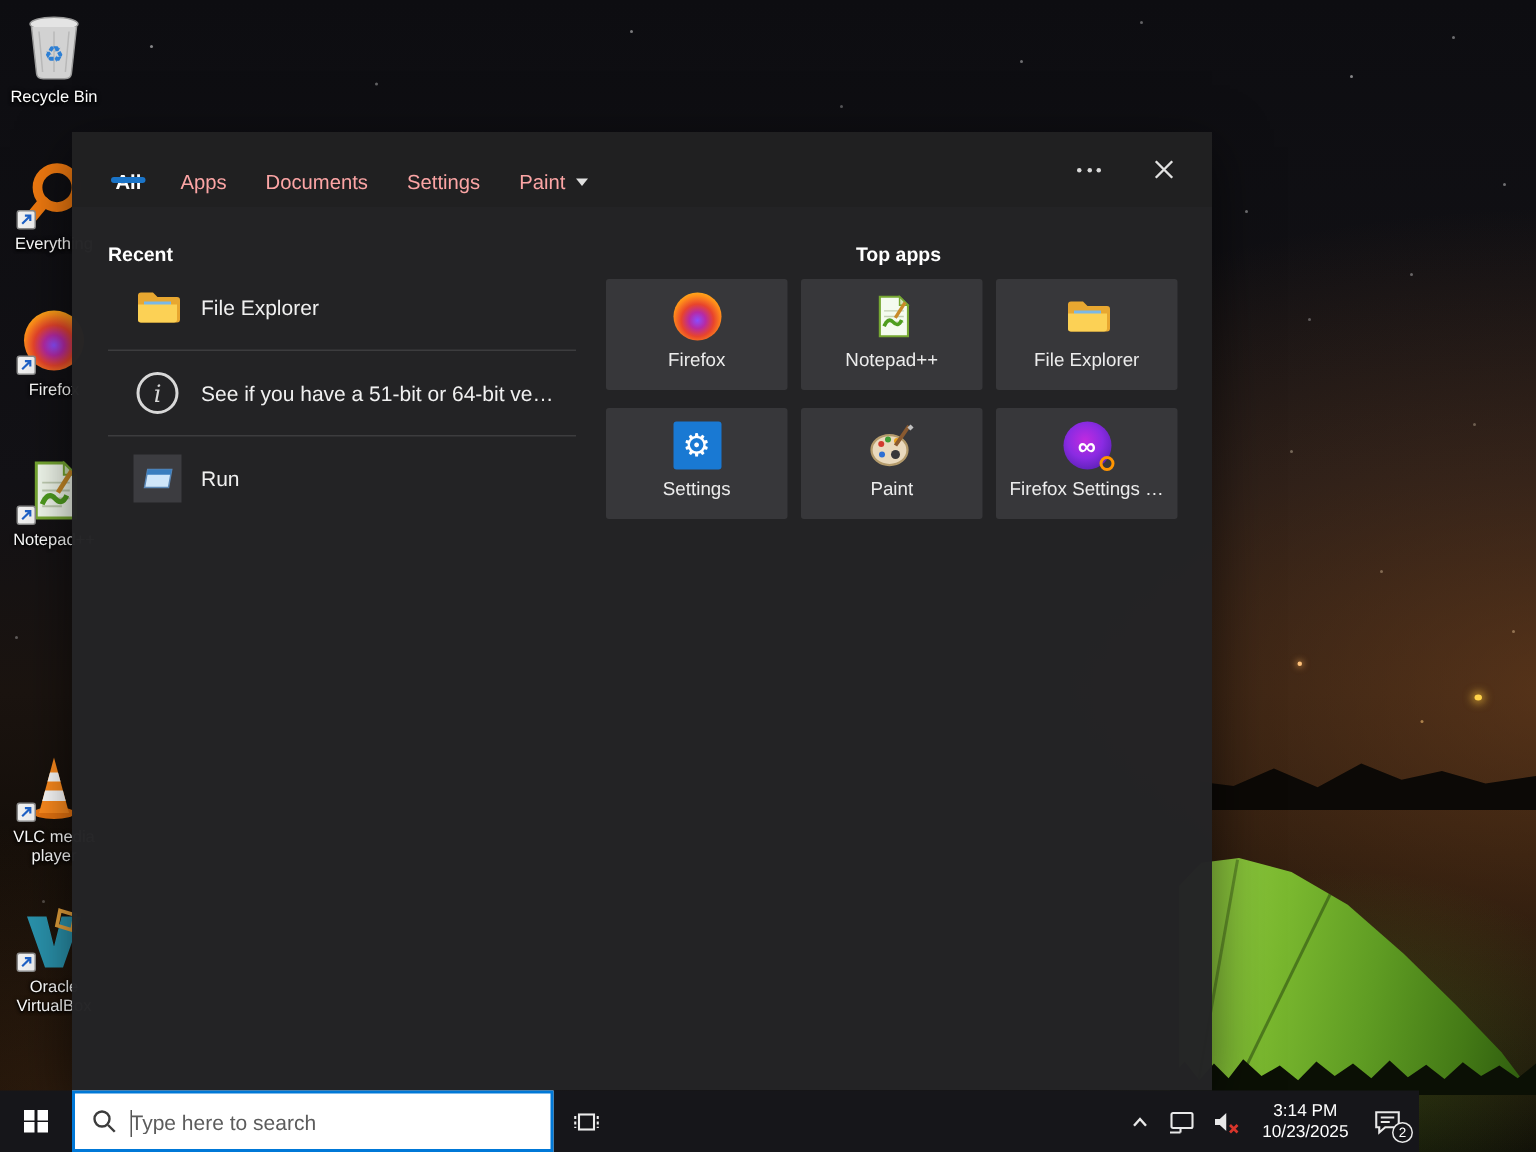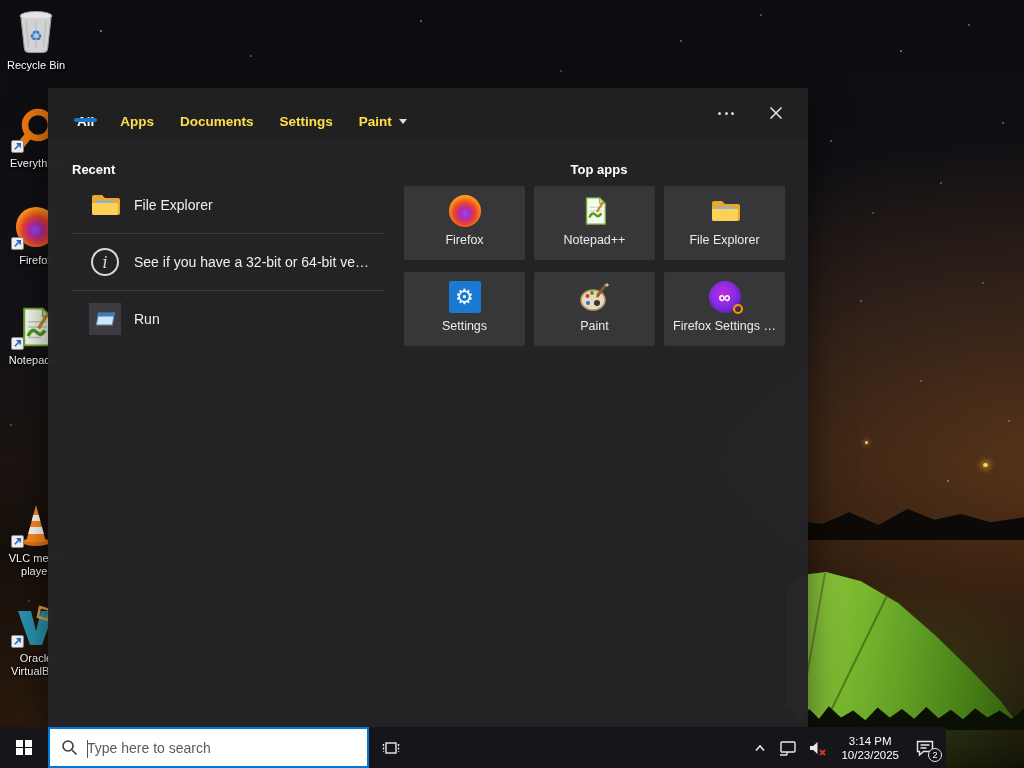--- a/index.html
+++ b/index.html
@@ -65,21 +65,21 @@
   .gearbox { width:32px; height:32px; background:#1979d3; border-radius:2px;
     display:flex; align-items:center; justify-content:center; }
   .gearbox .gear { color:#fff; font-size:21px; line-height:1; font-family:"DejaVu Sans",sans-serif; }
 
   
   .panel { position:absolute; left:48px; top:88px; width:760px; height:639px;
     background:rgba(36,36,38,.985); z-index:5; box-shadow:0 10px 34px rgba(0,0,0,.55);
     color:#e8e8e8; }
   .tabs { position:absolute; left:0; top:0; width:100%; height:50px;
     background:rgba(30,30,32,.6); display:flex; align-items:center; padding-left:16px; }
-  .tab { position:relative; padding:16px 13px 0 13px; font-size:13.5px; color:#fde047; cursor:pointer;font-weight:bold; }
+  .tab { position:relative; padding:16px 13px 0 13px; font-size:13.5px; color:#fca5a5; cursor:pointer; }
   .tab.active { color:#fff; font-weight:bold; }
   .tab.active::after { content:''; position:absolute; left:10px; right:10px; bottom:7px;
     height:4px; background:#1a74c8; border-radius:2px; }
   .caret { display:inline-block; margin-left:7px; width:0; height:0;
     border-left:4.5px solid transparent; border-right:4.5px solid transparent;
     border-top:5px solid #e0e0e0; vertical-align:middle; }
   .tab-actions { position:absolute; right:0; top:0; height:50px; display:flex; align-items:center; }
   .dots { display:flex; gap:3.5px; padding:8px; margin-right:18px; cursor:pointer; }
   .dots i { width:3px; height:3px; border-radius:50%; background:#d8d8d8; }
   .closex { padding:8px; margin-right:16px; cursor:pointer; display:flex; }
@@ -285,21 +285,21 @@
           </svg>
         </span>
         <span class="rlabel">File Explorer</span>
       </div>
       <div class="divider"></div>
 
       <div class="rrow">
         <span class="ric">
           <span class="infocirc">i</span>
         </span>
-        <span class="rlabel">See if you have a 32-bit or 64-bit ve…</span>
+        <span class="rlabel">See if you have a 51-bit or 64-bit ve…</span>
       </div>
       <div class="divider"></div>
 
       <div class="rrow">
         <span class="ric">
           <span class="runtile">
             <svg width="22" height="18" viewBox="0 0 22 18">
               <g transform="skewX(-10)">
                 <rect x="5" y="3" width="16" height="12" fill="#cfe6fa" stroke="#5b87b5"></rect>
                 <rect x="5" y="3" width="16" height="3.5" fill="#3a7ebf"></rect>

